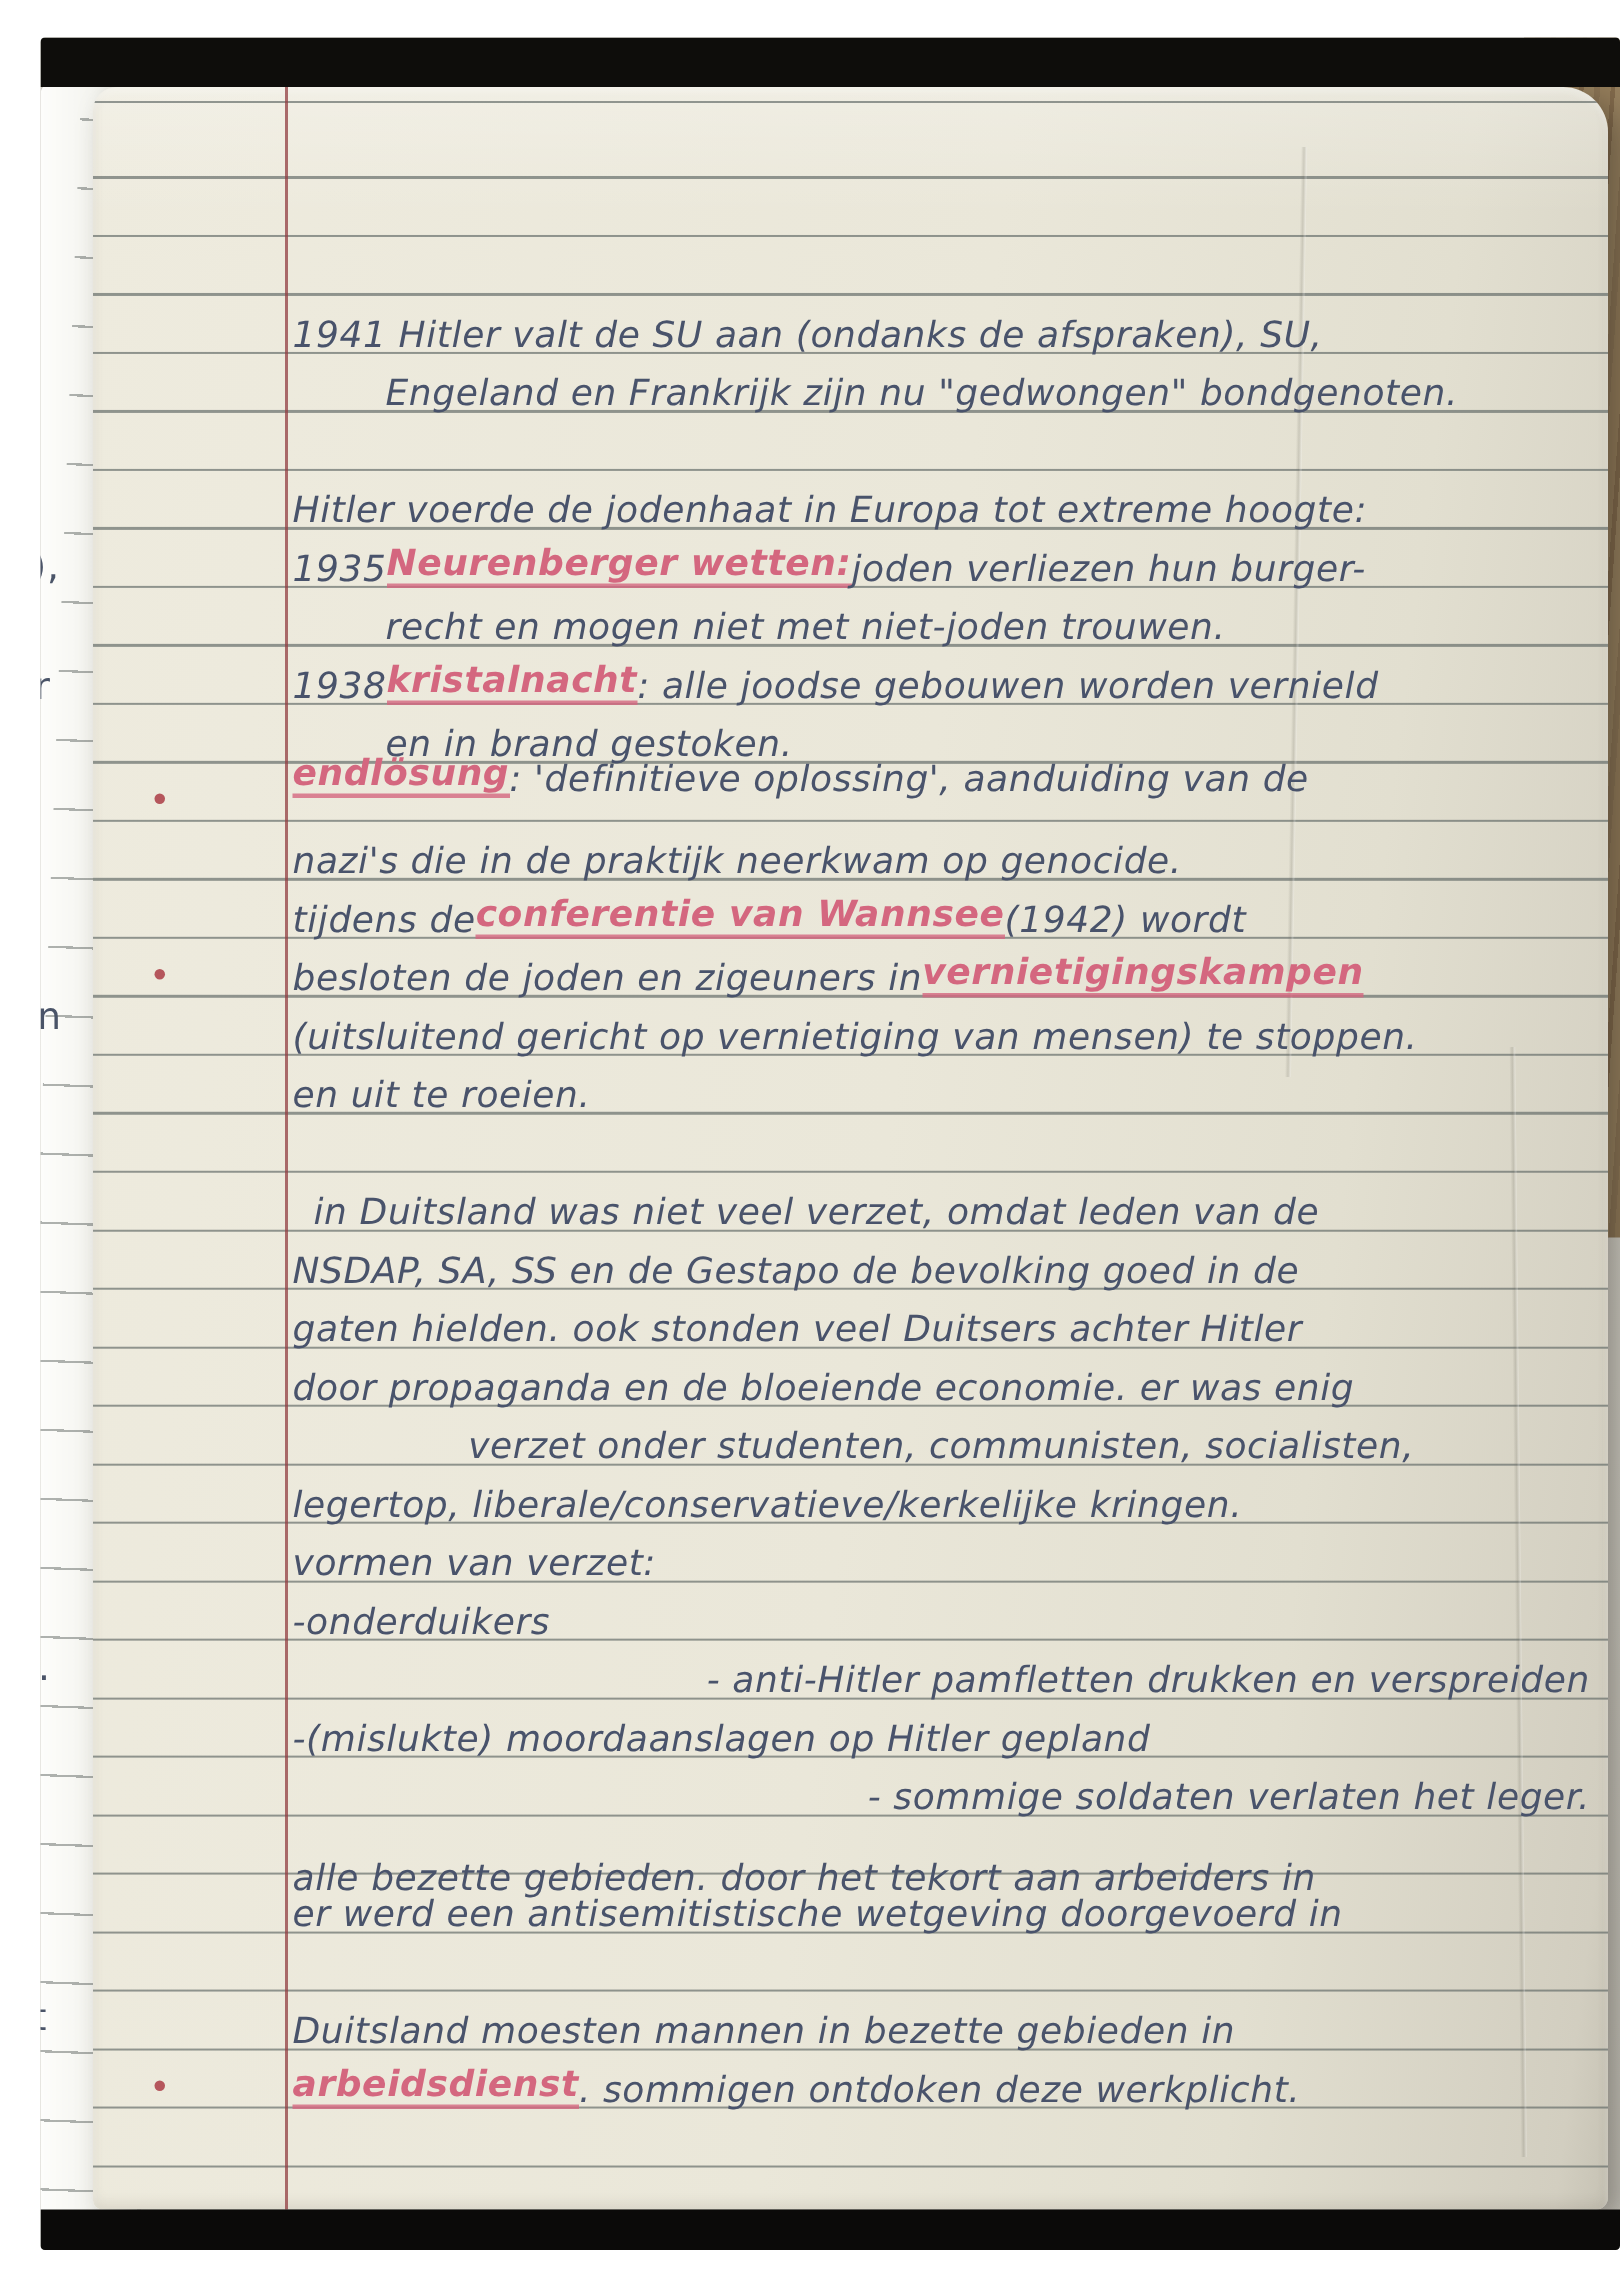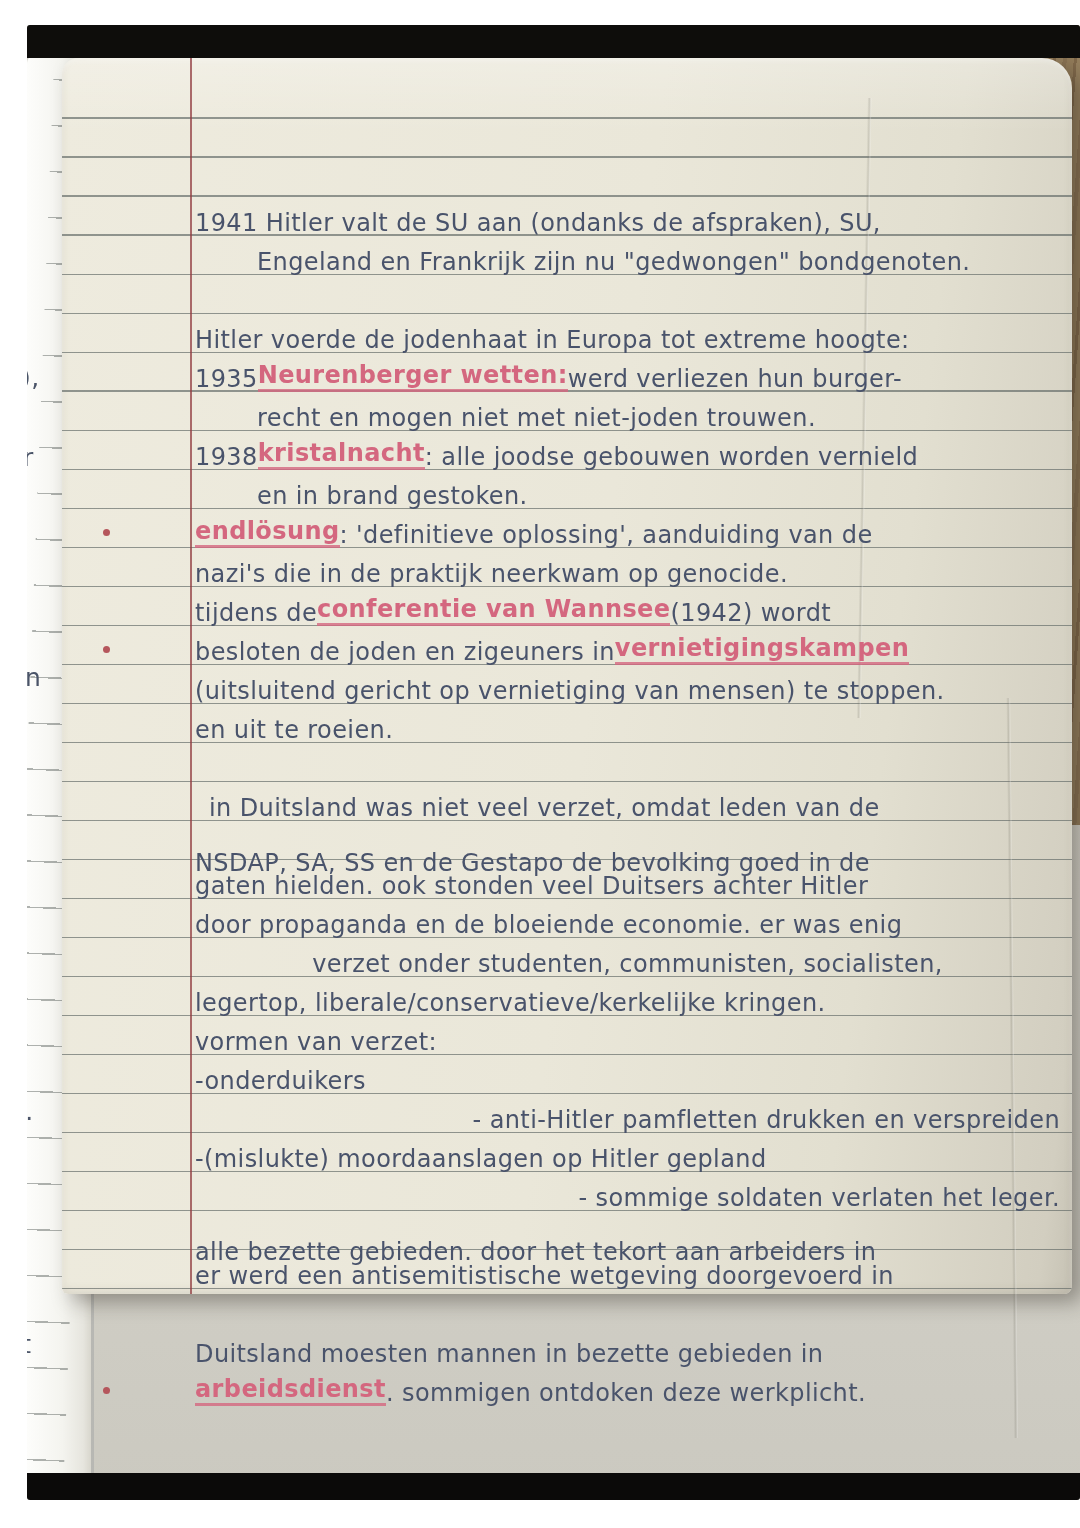--- a/index.html
+++ b/index.html
@@ -17,26 +17,26 @@
   }
   
   #under-pages{position:absolute;left:0;top:30px;bottom:24px;width:64px;z-index:2;
     background:linear-gradient(90deg,#fdfdfb 0%,#f4f4ef 55%,#e6e5de 88%,#d8d6cd 100%);
     border-right:3px solid rgba(72,70,62,.38);border-radius:8px 0 0 2px;}
   #under-rules{position:absolute;inset:-20px 0;overflow:hidden;
     background:repeating-linear-gradient(180deg,transparent 0 44.5px,rgba(110,116,112,.55) 44.5px 46px);
     transform:rotate(2.2deg);}
   .fragment{position:absolute;color:#4a5468;font-size:25px;letter-spacing:.5px;z-index:3;}
   
-  #page{position:absolute;left:35px;top:33px;width:1010px;height:1236px;z-index:4;
+  #page{position:absolute;left:35px;top:33px;width:1010px;height:1415px;z-index:4;
     background:
       linear-gradient(180deg,rgba(255,255,255,.25) 0%,rgba(255,255,255,0) 6%),
       linear-gradient(97deg,#eeebde 0%,#eae7d9 52%,#e2dfd0 78%,#d2cec0 97%,#c6c2b4 100%);
     border-radius:16px 30px 8px 6px;
-    box-shadow:10px 8px 20px rgba(40,35,25,.38), inset 0 3px 4px rgba(255,255,255,.35), inset 0 -4px 8px rgba(90,85,70,.12);}
+    box-shadow:10px 8px 20px rgba(40,35,25,.38), inset 0 3px 4px rgba(255,255,255,.35), inset 0 -4px 8px rgba(90,85,70,.12);font-style:italic;}
   #rules{position:absolute;inset:0;border-radius:inherit;
     background:repeating-linear-gradient(180deg,transparent 0 37.5px,rgba(98,106,103,.68) 37.5px 39px);
     background-position:0 22px;}
   #margin-line{position:absolute;left:128px;top:0;bottom:0;width:2px;background:rgba(146,62,66,.75);}
   .crease{position:absolute;width:4px;background:linear-gradient(90deg,rgba(110,108,96,0) 0%,rgba(110,108,96,.22) 50%,rgba(255,255,255,.3) 100%);}
   #crease-1{left:800px;top:40px;height:620px;transform:rotate(1deg);}
   #crease-2{left:948px;top:640px;height:740px;transform:rotate(-.6deg);}
   
   .hw-row{position:absolute;left:133px;right:12px;height:39px;display:flex;align-items:flex-end;
           padding-bottom:3px;white-space:nowrap;z-index:5;font-size:24px;line-height:26px;letter-spacing:.4px;}
@@ -73,34 +73,34 @@
         <div class="hw-row" style="top: 178px; padding-left: 62px;">
           <span class="seg ink">Engeland en Frankrijk zijn nu "gedwongen" bondgenoten.</span>
         </div>
         <div class="hw-row" style="top: 217px;"></div>
         <div class="hw-row" style="top: 256px;">
           <span class="seg ink">Hitler voerde de jodenhaat in Europa tot extreme hoogte:</span>
         </div>
         <div class="hw-row" style="top: 295px;">
           <span class="seg ink">1935  </span>
           <span class="seg pink">Neurenberger wetten:</span>
-          <span class="seg ink"> werd verliezen hun burger-</span>
+          <span class="seg ink"> joden verliezen hun burger-</span>
         </div>
         <div class="hw-row" style="top: 334px; padding-left: 62px;">
           <span class="seg ink">recht en mogen niet met niet-joden trouwen.</span>
         </div>
         <div class="hw-row" style="top: 373px;">
           <span class="seg ink">1938 </span>
           <span class="seg pink">kristalnacht</span>
           <span class="seg ink">: alle joodse gebouwen worden vernield</span>
         </div>
         <div class="hw-row" style="top: 412px; padding-left: 62px;">
           <span class="seg ink">en in brand gestoken.</span>
         </div>
-        <div class="hw-row" style="top: 451px;">
+        <div class="hw-row" style="top: 435px;">
           <span class="seg pink">endlösung</span>
           <span class="seg ink">: 'definitieve oplossing', aanduiding van de</span>
         </div>
         <span class="margin-bullet" style="top: 471px;"></span>
         <div class="hw-row" style="top: 490px;">
           <span class="seg ink">nazi's die in de praktijk neerkwam op genocide.</span>
         </div>
         <div class="hw-row" style="top: 529px;">
           <span class="seg ink">tijdens de </span>
           <span class="seg pink">conferentie van Wannsee</span>
@@ -114,21 +114,21 @@
         <div class="hw-row" style="top: 607px;">
           <span class="seg ink">(uitsluitend gericht op vernietiging van mensen) te stoppen.</span>
         </div>
         <div class="hw-row" style="top: 646px;">
           <span class="seg ink">en uit te roeien.</span>
         </div>
         <div class="hw-row" style="top: 685px;"></div>
         <div class="hw-row" style="top: 724px; margin-left: 14px;">
           <span class="seg ink">in Duitsland was niet veel verzet, omdat leden van de</span>
         </div>
-        <div class="hw-row" style="top: 779px; text-align: right;">
+        <div class="hw-row" style="top: 763px; text-align: right;">
           <span class="seg ink">NSDAP, SA, SS en de Gestapo de bevolking goed in de</span>
         </div>
         <div class="hw-row" style="top: 802px;">
           <span class="seg ink">gaten hielden. ook stonden veel Duitsers achter Hitler</span>
         </div>
         <div class="hw-row" style="top: 841px;">
           <span class="seg ink">door propaganda en de bloeiende economie. er was enig</span>
         </div>
         <div class="hw-row" style="top: 880px; justify-content: center;">
           <span class="seg ink">verzet onder studenten, communisten, socialisten,</span>

